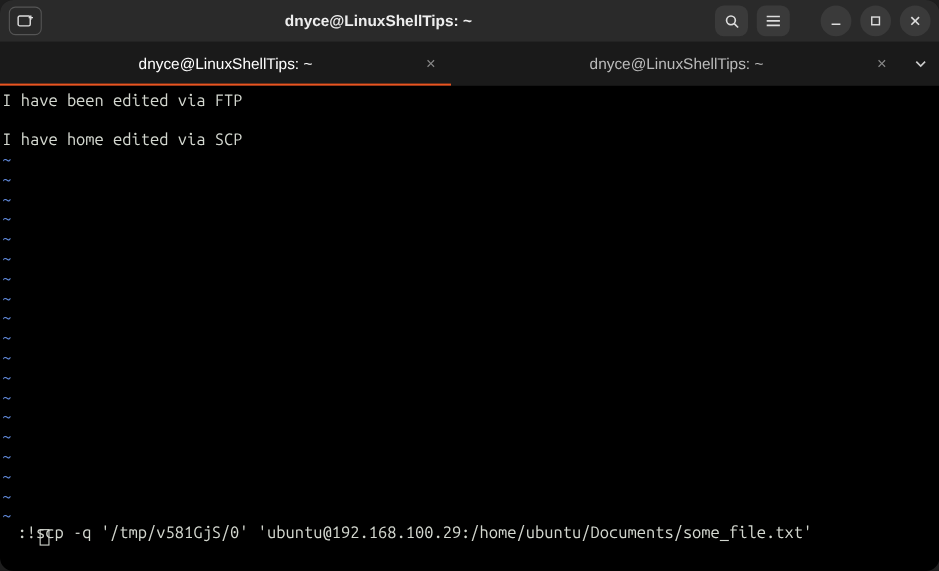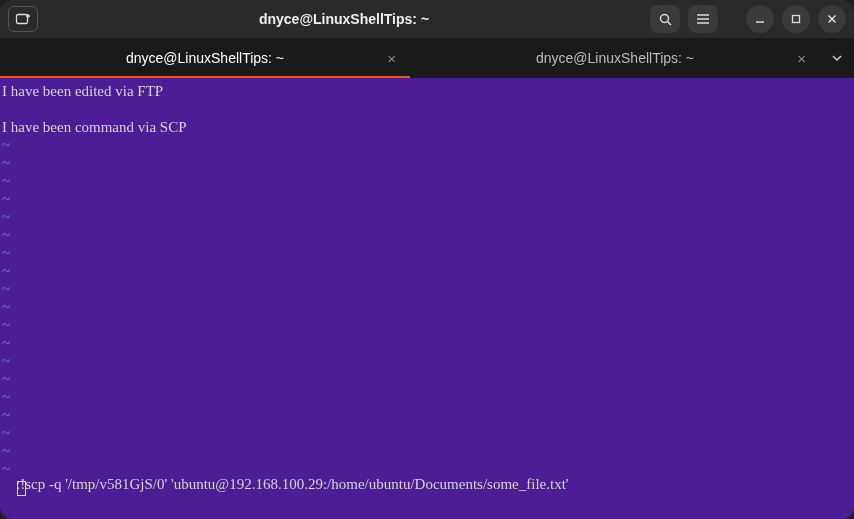--- a/index.html
+++ b/index.html
@@ -141,21 +141,21 @@
     margin-left: 0px;
   }
   
   .terminal { background: #300a24; }
   .terminal { background: #1b0a24; }
   .terminal { background: #300a24; }
   
   .terminal { background: #1d0b26; }
   .terminal { background: #130621; }
   .terminal { background: #1b0821; }
-  .terminal { background: #4c1d95; font-family: Liberation Serif, serif; }
+  .terminal { background: #000000; }
 </style>
 </head>
 <body>
 
 <div class="titlebar">
   <div class="titlebar-left">
     <div class="new-tab-btn">
       <svg width="16" height="14" viewBox="0 0 16 14">
         <rect x="1.5" y="2.5" width="11" height="9" rx="1.5" stroke="#ddd" stroke-width="1.3" fill="none"></rect>
         <line x1="11" y1="4" x2="15" y2="4" stroke="#ddd" stroke-width="1.3"></line>
@@ -211,21 +211,21 @@
     <svg width="12" height="8" viewBox="0 0 12 8">
       <polyline points="2,2 6,6 10,2" stroke="#ccc" stroke-width="1.5" fill="none"></polyline>
     </svg>
   </div>
 </div>
 
 <div class="terminal">
   <div id="term-content">
       <div class="term-line">I have been edited via FTP</div>
       <div class="term-line"> </div>
-      <div class="term-line">I have been command via SCP</div>
+      <div class="term-line">I have home edited via SCP</div>
       <div class="term-line tilde">~</div>
       <div class="term-line tilde">~</div>
       <div class="term-line tilde">~</div>
       <div class="term-line tilde">~</div>
       <div class="term-line tilde">~</div>
       <div class="term-line tilde">~</div>
       <div class="term-line tilde">~</div>
       <div class="term-line tilde">~</div>
       <div class="term-line tilde">~</div>
       <div class="term-line tilde">~</div>

